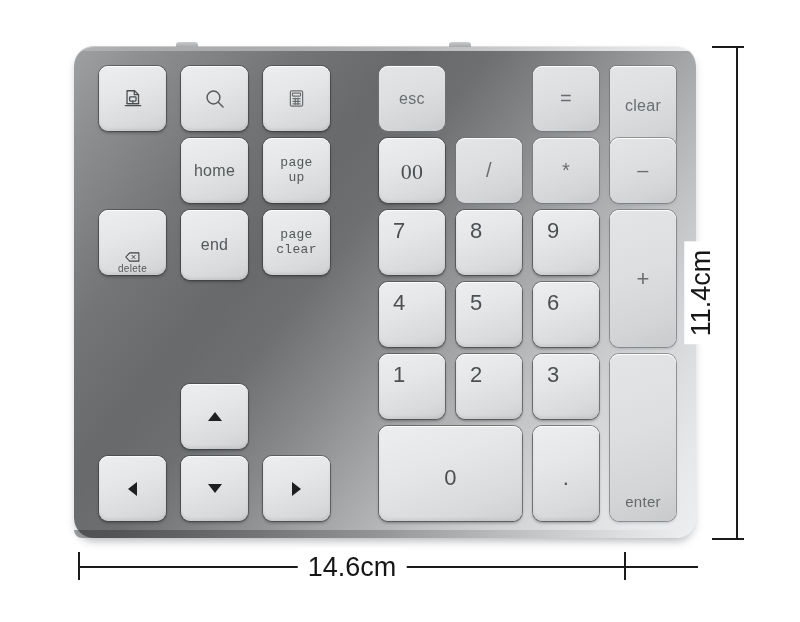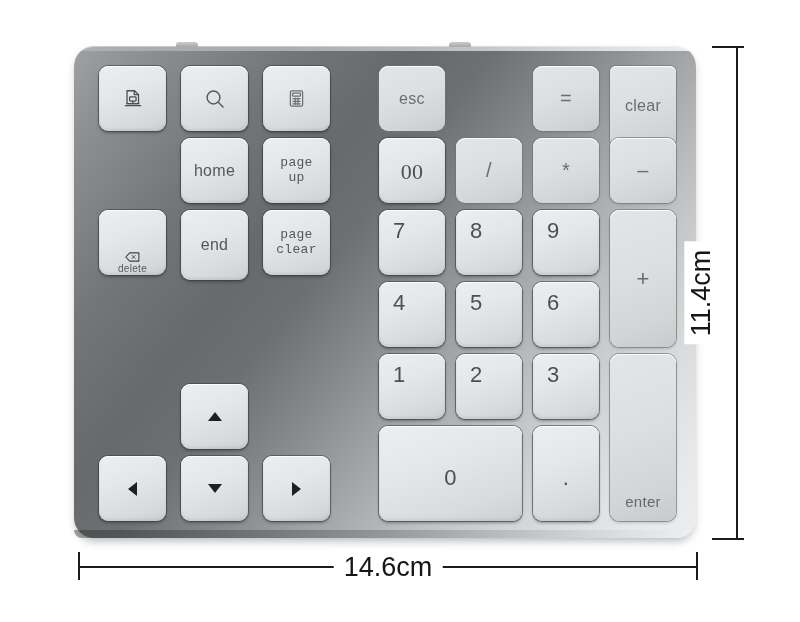--- a/index.html
+++ b/index.html
@@ -122,21 +122,21 @@
   }
   .key.arrow{font-size:0;}
   .key .arr{
     width:0;height:0;display:block;
   }
   .arr.up{border-left:7px solid transparent;border-right:7px solid transparent;border-bottom:9px solid #1d1f21;}
   .arr.down{border-left:7px solid transparent;border-right:7px solid transparent;border-top:9px solid #1d1f21;}
   .arr.left{border-top:7px solid transparent;border-bottom:7px solid transparent;border-right:9px solid #1d1f21;}
   .arr.right{border-top:7px solid transparent;border-bottom:7px solid transparent;border-left:9px solid #1d1f21;}
   .icon-svg{display:block;}
-  #dim-h-wrap{position:absolute;left:78px;top:548px;width:620px;height:40px;}
+  #dim-h-wrap{position:absolute;left:78px;top:548px;width:548px;height:40px;}
   #dim-h-bar{position:absolute;left:0;top:18px;width:620px;height:1.6px;background:#1b1b1b;}
   #dim-h-cap-l{position:absolute;left:0;top:4px;width:1.6px;height:28px;background:#1b1b1b;}
   #dim-h-cap-r{position:absolute;right:0;top:4px;width:1.6px;height:28px;background:#1b1b1b;}
   #dim-h-label{
     position:absolute;left:50%;top:0;transform:translateX(-50%);
     background:#ffffff;padding:0 10px;
     font-size:27px;color:#161616;line-height:38px;
     white-space:nowrap;
   }
   #dim-v-wrap{position:absolute;left:706px;top:46px;width:46px;height:494px;}

